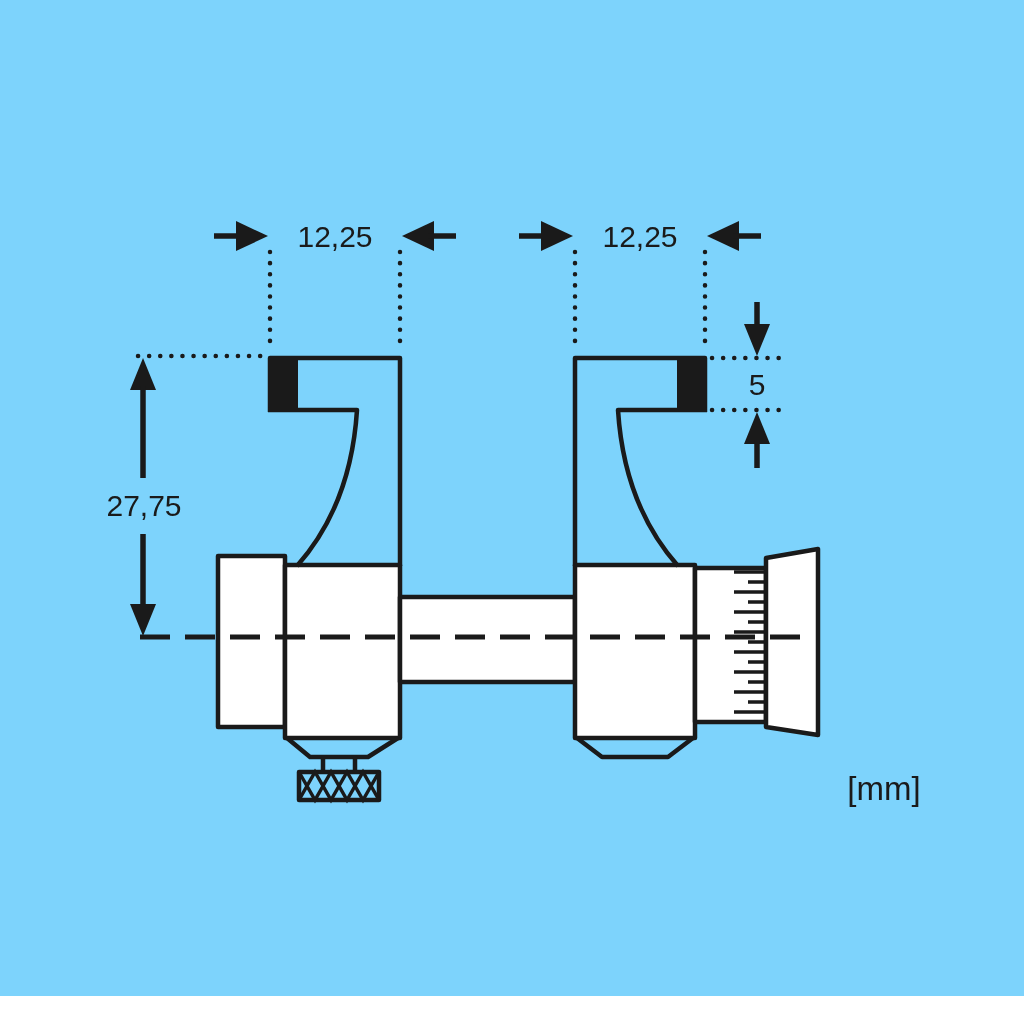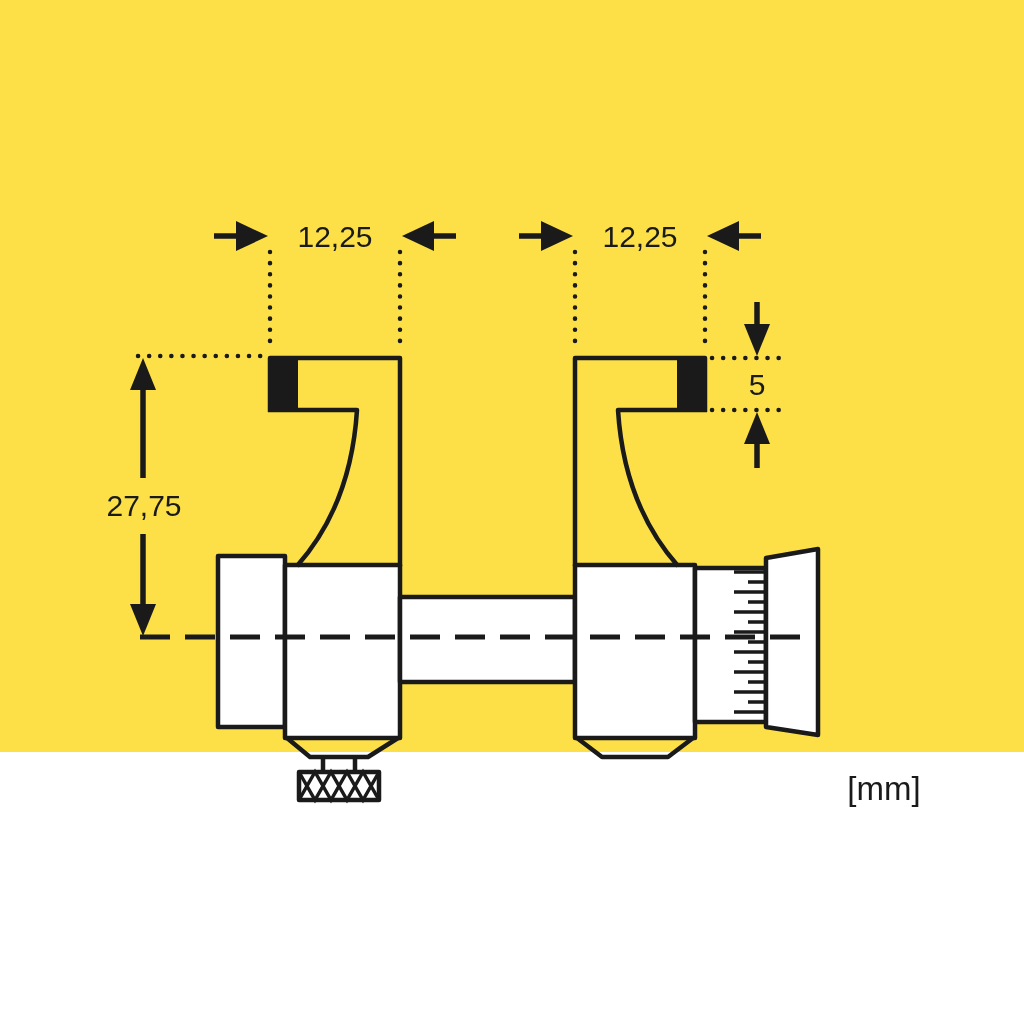--- a/index.html
+++ b/index.html
@@ -6,22 +6,22 @@
     margin: 0;
     padding: 0;
     background: #ffffff;
     width: 1024px;
     height: 1024px;
     overflow: hidden;
   }
   .stage {
     position: relative;
     width: 1024px;
-    height: 752px;
-    background: #fde047;
+    height: 996px;
+    background: #7dd3fc;
   }
   svg { display: block; }
   .ln   { fill: none; stroke: #1a1a1a; stroke-width: 4.5; stroke-linejoin: round; }
   .fillw{ fill: #ffffff; stroke: #1a1a1a; stroke-width: 4.5; stroke-linejoin: round; }
   .dot  { fill: none; stroke: #1a1a1a; stroke-width: 4.5; stroke-linecap: round; stroke-dasharray: 0.1 11; }
   .dash { fill: none; stroke: #1a1a1a; stroke-width: 5; stroke-dasharray: 30 15; }
   .head { fill: #1a1a1a; stroke: none; }
   .dimline { fill: none; stroke: #1a1a1a; stroke-width: 5.5; }
   .thinln { fill: none; stroke: #1a1a1a; stroke-width: 3.5; }
   text {

